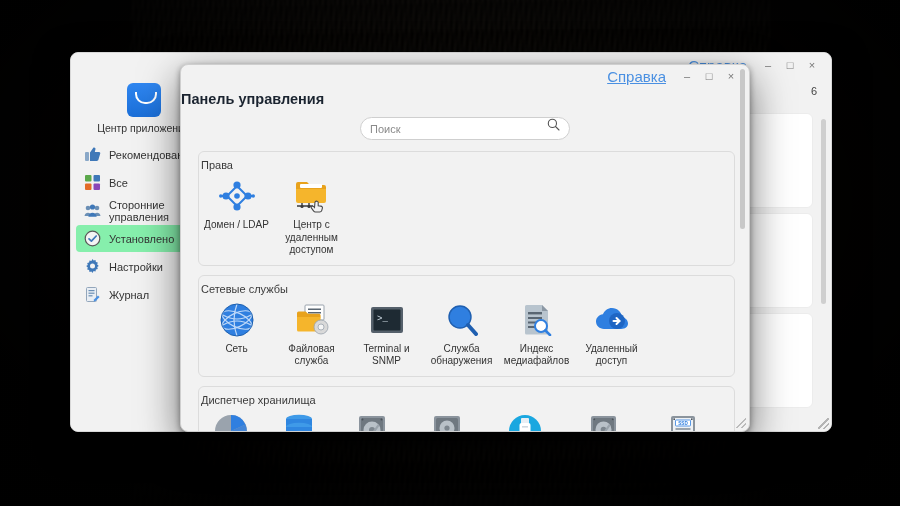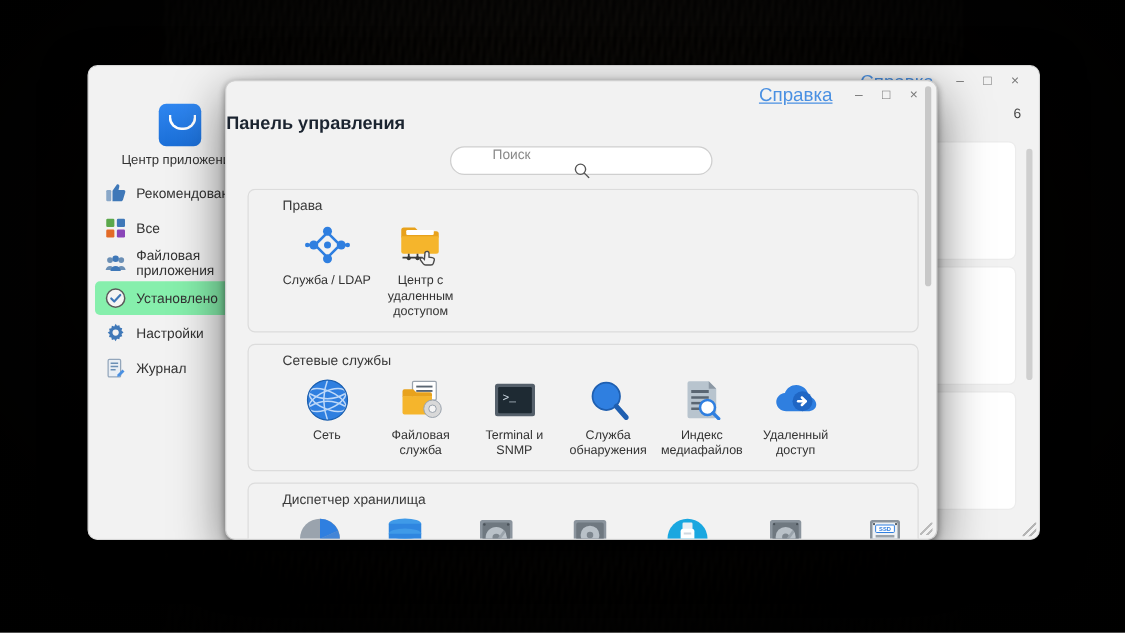--- a/index.html
+++ b/index.html
@@ -123,35 +123,35 @@
     height: 22px; display: flex; align-items: center; justify-content: flex-end;
     padding-right: 7px; flex-shrink: 0;
   }
   .cp-title {
     text-align: left; font-size: 14.5px; font-weight: bold; color: #1b2430;
     padding: 4px 0 10px; flex-shrink: 0;
   }
   .cp-search-wrap { display: flex; justify-content: center; padding-bottom: 11px; flex-shrink: 0; }
   .cp-search {
     width: 210px; height: 23px; border: 1px solid #cfcfcf; border-radius: 12px;
-    background: #fff; display: flex; align-items: center; padding: 0 9px; flex-direction: column;
+    background: #fff; display: flex; padding: 0 9px;
   }
   .cp-search input {
     border: none; outline: none; flex: 1; font-size: 11px; color: #333;
     font-family: "Liberation Sans", sans-serif; background: transparent;
   }
   .cp-search input::placeholder { color: #8a8a8a; }
 
   .cp-scroll {
     flex: 1; overflow: hidden; position: relative;
     padding: 0 14px 0 17px;
   }
   .cp-group {
     background: #f2f2f2; border: 1px solid #dcdcdc; border-radius: 6px;
-    margin-bottom: 9px; padding: 6px 25px 8px;
+    margin-bottom: 9px; padding: 6px 0 8px;
   }
   .cp-group-title { font-size: 11px; color: #3a3a3a; padding: 1px 2px 4px; }
   .cp-items { display: flex; align-items: flex-start; }
   .cp-item {
     width: 75px; flex-shrink: 0; text-align: center; cursor: pointer;
     padding-top: 2px;
   }
   .cp-item-icon {
     width: 38px; height: 38px; margin: 0 auto 4px;
     display: flex; align-items: center; justify-content: center;
@@ -226,21 +226,21 @@
         <span class="side-ico">
           <svg width="17" height="17" viewBox="0 0 17 17">
             <circle cx="4" cy="6" r="2.3" fill="#6b8fb5"></circle>
               <circle cx="13" cy="6" r="2.3" fill="#6b8fb5"></circle>
             <circle cx="8.5" cy="5" r="2.6" fill="#3f78b8"></circle>
             <path d="M0.5 14c.4-2.3 1.8-3.3 3.5-3.3S7 11.7 7.4 14z" fill="#6b8fb5"></path>
             <path d="M9.6 14c.4-2.3 1.8-3.3 3.5-3.3s3 1 3.4 3.3z" fill="#6b8fb5"></path>
             <path d="M4.3 14.8c.5-2.8 2.1-4 4.2-4s3.7 1.2 4.2 4z" fill="#3f78b8"></path>
           </svg>
         </span>
-        <span>Файловая приложения</span>
+        <span>Сторонние управления</span>
       </div>
 
       <div class="side-item active">
         <span class="side-ico">
           <svg width="17" height="17" viewBox="0 0 17 17">
             <circle cx="8.5" cy="8.5" r="7.3" fill="#f4f4f4" stroke="#5a5a5a" stroke-width="1.2"></circle>
             <path d="M5 8.8l2.4 2.4L12.2 6" stroke="#3f78b8" stroke-width="1.7" fill="none" stroke-linecap="round" stroke-linejoin="round"></path>
           </svg>
         </span>
         <span>Установлено</span>
@@ -332,21 +332,21 @@
               </g>
               <circle cx="18" cy="5" r="3.6" fill="#2f7fe0"></circle>
               <circle cx="18" cy="27" r="3.6" fill="#2f7fe0"></circle>
               <circle cx="7" cy="16" r="3.6" fill="#2f7fe0"></circle>
               <circle cx="29" cy="16" r="3.6" fill="#2f7fe0"></circle>
               <circle cx="18" cy="16" r="2.8" fill="#2f7fe0"></circle>
               <circle cx="1.8" cy="16" r="1.8" fill="#2f7fe0"></circle>
               <circle cx="34.2" cy="16" r="1.8" fill="#2f7fe0"></circle>
             </svg>
           </div>
-          <div class="cp-item-label">Служба / LDAP</div>
+          <div class="cp-item-label">Домен / LDAP</div>
         </div>
 
         <div class="cp-item">
           <div class="cp-item-icon">
             <svg width="38" height="34" viewBox="0 0 38 34">
               <path d="M3 5a2 2 0 012-2h9l3 3h14a2 2 0 012 2v3H3z" fill="#e8a21c"></path>
               <rect x="7" y="5" width="22" height="4" rx="1" fill="#fff"></rect>
               <path d="M3 10h30v12a2 2 0 01-2 2H5a2 2 0 01-2-2z" fill="#f5b52c"></path>
               <g stroke="#3a3a3a" stroke-width="1.4" fill="none">
                 <path d="M4 27h16"></path>

